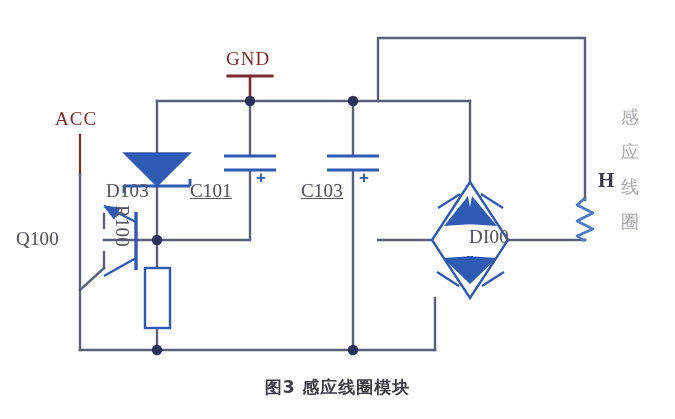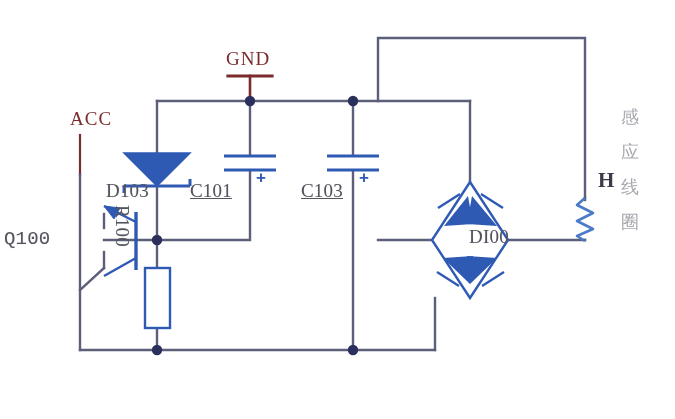--- a/index.html
+++ b/index.html
@@ -186,25 +186,25 @@
       <polygon points="467,256 470,284 497,258" fill="#2f5ab4"></polygon>
       <path d="M 504,272 L 482,286" stroke="#2f5ab4" stroke-width="2.4" fill="none"></path>
     </g>
 
     <g>
       <path d="M 585,198 L 577,205 L 593,213 L 577,221 L 593,229 L 577,236 L 585,241" stroke="#4a7ac8" stroke-width="2.6" fill="none" stroke-linejoin="round"></path>
     </g>
 
   </svg>
 
-  <div class="lbl lbl-net" style="left:70px; top:108px;">ACC</div>
+  <div class="lbl lbl-net" style="left:55px; top:108px;">ACC</div>
 
   <div class="lbl lbl-net" style="left:226px; top:48px;">GND</div>
 
-  <div class="lbl lbl-ref" style="left:4px; top:228px;font-family:Liberation Mono, monospace;">Q100</div>
+  <div class="lbl lbl-ref" style="left:16px; top:228px;">Q100</div>
 
   <div class="lbl lbl-ref" style="left:106px; top:180px;">D103</div>
 
   <div class="lbl lbl-ref lbl-rot90" style="left:133px; top:205px;">R100</div>
 
   <div class="lbl lbl-ref" style="left:190px; top:180px;text-decoration:underline;">C101</div>
 
   <div class="lbl lbl-ref" style="left:301px; top:180px;text-decoration:underline;">C103</div>
 
   <div class="lbl lbl-ref" style="left:469px; top:226px;">DI00</div>
@@ -215,14 +215,15 @@
 
   <div class="lbl lbl-plus" style="left:359px; top:168px;">+</div>
 
   <div id="vertical-coil-label">
     <span>感</span>
     <span>应</span>
     <span>线</span>
     <span>圈</span>
   </div>
 
+  <div id="figure-caption">图3  感应线圈模块</div>
 
 </div>
 
 </body></html>

